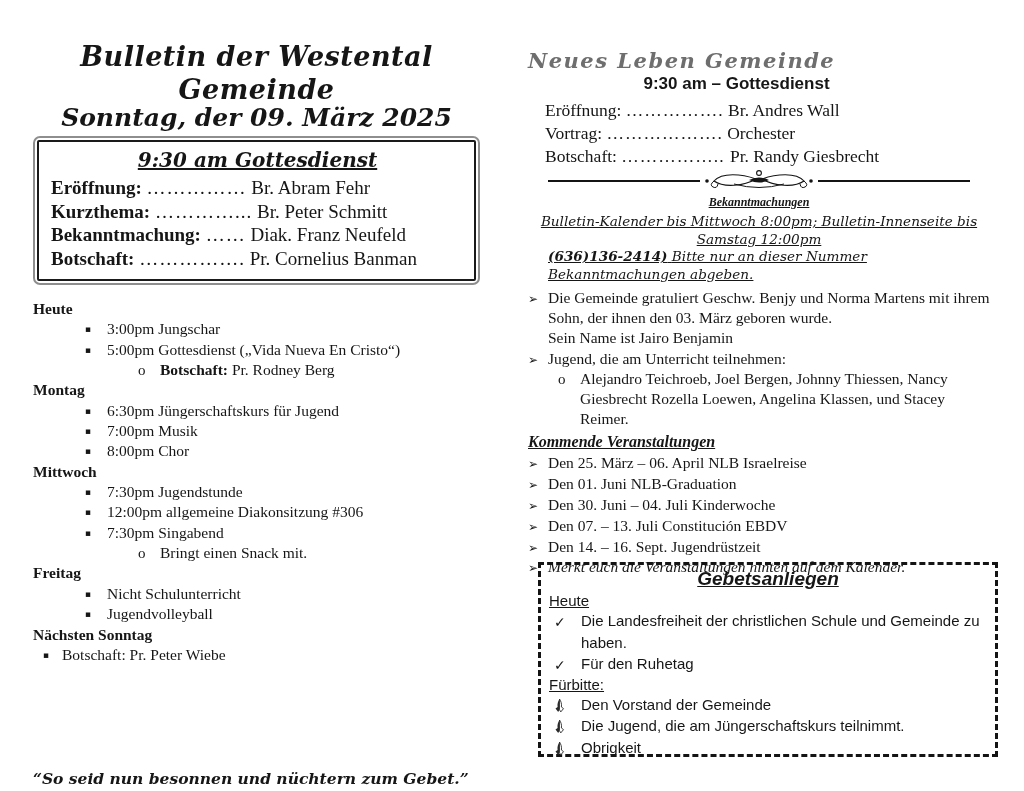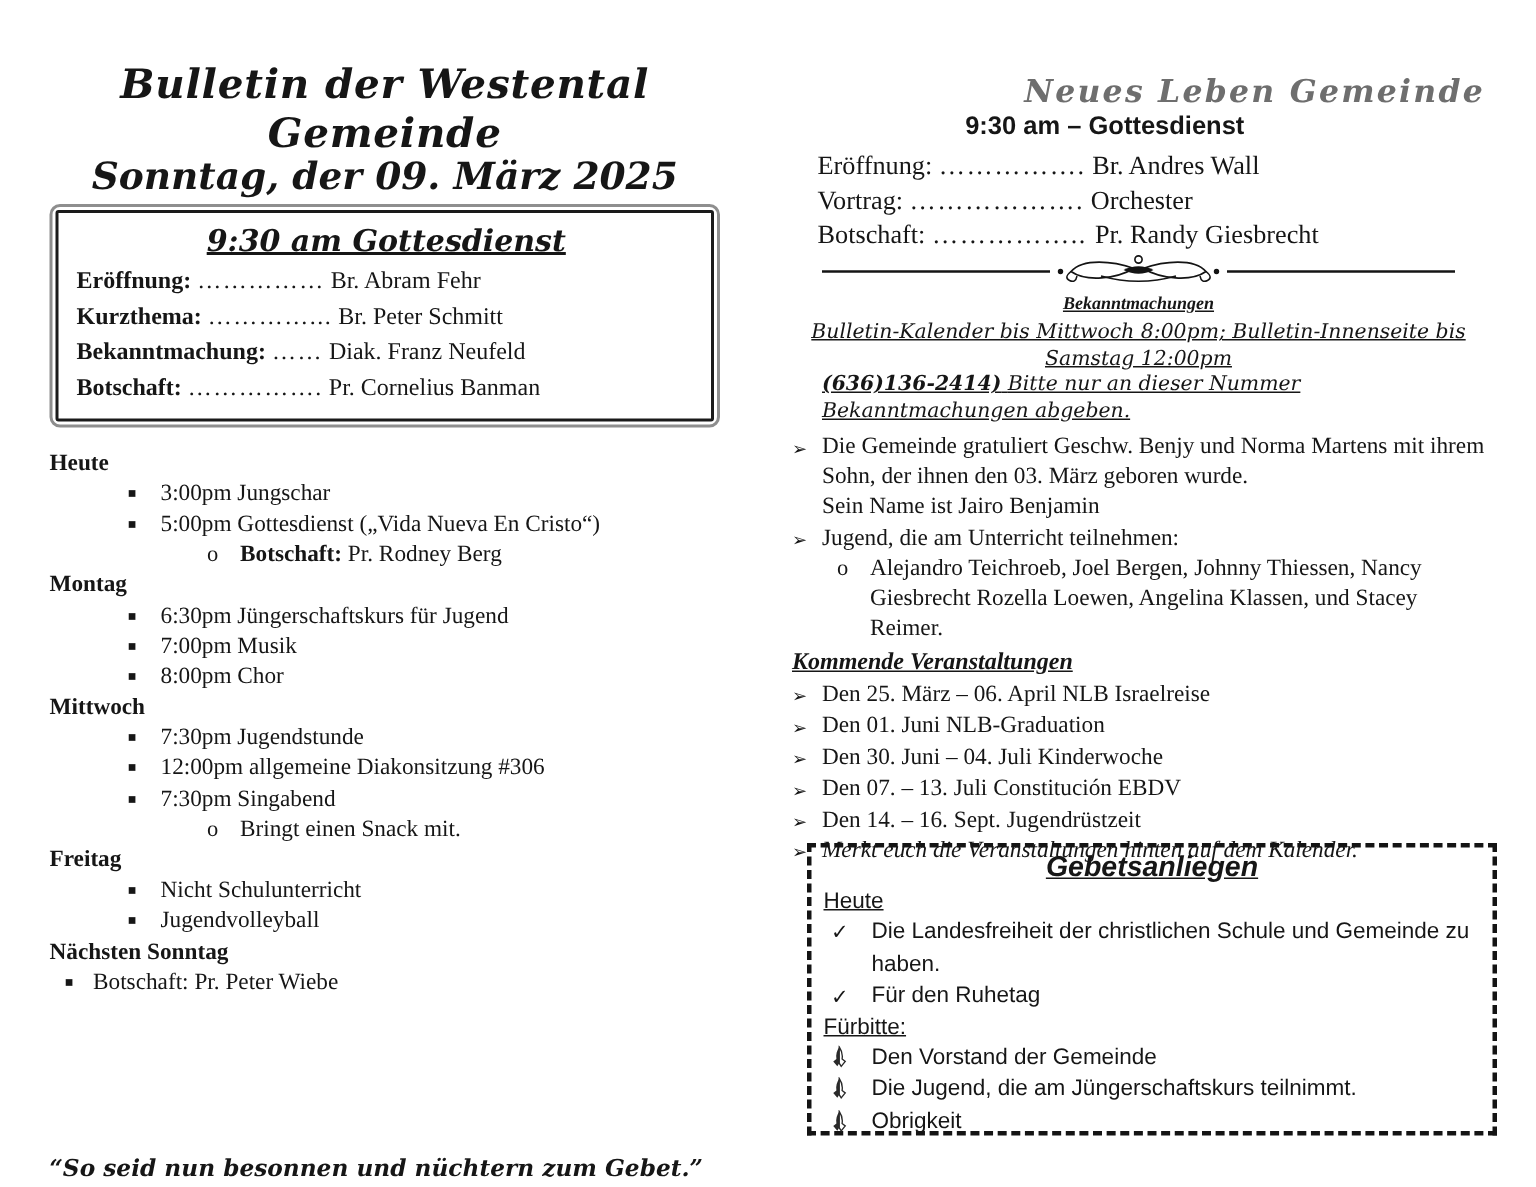--- a/index.html
+++ b/index.html
@@ -10,21 +10,21 @@
   
   .col-left{position:absolute;left:33px;top:40px;width:447px;}
   .masthead-title{font-family:"DejaVu Serif",serif;font-style:italic;font-weight:bold;
         font-size:27px;line-height:33px;text-align:center;letter-spacing:.5px;}
   .masthead-date{font-family:"DejaVu Serif",serif;font-style:italic;font-weight:bold;
         font-size:25px;line-height:24px;text-align:center;}
   .service-box-outer{margin-top:6px;border:2px solid #8e8e8e;border-radius:7px;padding:2px;}
   .service-box-inner{border:2px solid #1a1a1a;border-radius:2px;padding:5px 10px 9px 12px;}
   .service-heading{font-family:"DejaVu Serif",serif;font-style:italic;font-weight:bold;
         font-size:20px;line-height:26px;text-align:center;text-decoration:underline;margin-bottom:3px;}
-  .svc-row{font-size:16px;line-height:23.5px;white-space:nowrap;}
+  .svc-row{font-size:19px;line-height:23.5px;white-space:nowrap;}
   .svc-row .lbl{font-weight:bold;}
   .dots{letter-spacing:1px;}
 
   .schedule{margin-top:14px;font-size:15.5px;line-height:20.35px;}
   .sched-line{position:relative;}
   .sched-line.day{font-weight:bold;}
   .sched-line.i1{padding-left:74px;}
   .sched-line.i1 .blt{position:absolute;left:52px;top:0;}
   .sched-line.i2{padding-left:127px;}
   .sched-line.i2 .blt{position:absolute;left:105px;top:0;}
@@ -34,21 +34,21 @@
   .blt.ci{font-size:15px;}
   .b{font-weight:bold;}
 
   .quote{position:absolute;left:33px;top:769px;width:447px;text-align:left;
         font-family:"DejaVu Serif",serif;font-style:italic;font-weight:bold;font-size:15.5px;}
   .quote .qref{font-size:11.5px;font-weight:bold;}
 
   
   .col-right{position:absolute;left:528px;top:48px;width:462px;}
   .church-name{font-family:"DejaVu Serif",serif;font-style:italic;font-weight:bold;
-        font-size:21px;line-height:25px;text-align:right;letter-spacing:1.5px;color:#6e6e6e;}
+        font-size:21px;line-height:25px;text-align:left;letter-spacing:1.5px;color:#6e6e6e;}
   .service-time{font-family:"Liberation Sans",sans-serif;font-weight:bold;font-size:17px;
         line-height:22px;text-align:center;padding-right:45px;}
   .program{margin-top:4px;padding-left:17px;}
   .prog-row{font-size:17.5px;line-height:23px;white-space:nowrap;}
 
   .orn-divider{text-align:center;height:22px;margin-top:1px;}
   .ann-heading{font-size:12px;line-height:22px;font-weight:bold;font-style:italic;
         text-align:center;text-decoration:underline;}
   .notice{font-family:"DejaVu Serif",serif;font-style:italic;font-size:13.6px;line-height:17.5px;
         text-align:center;text-decoration:underline;}

